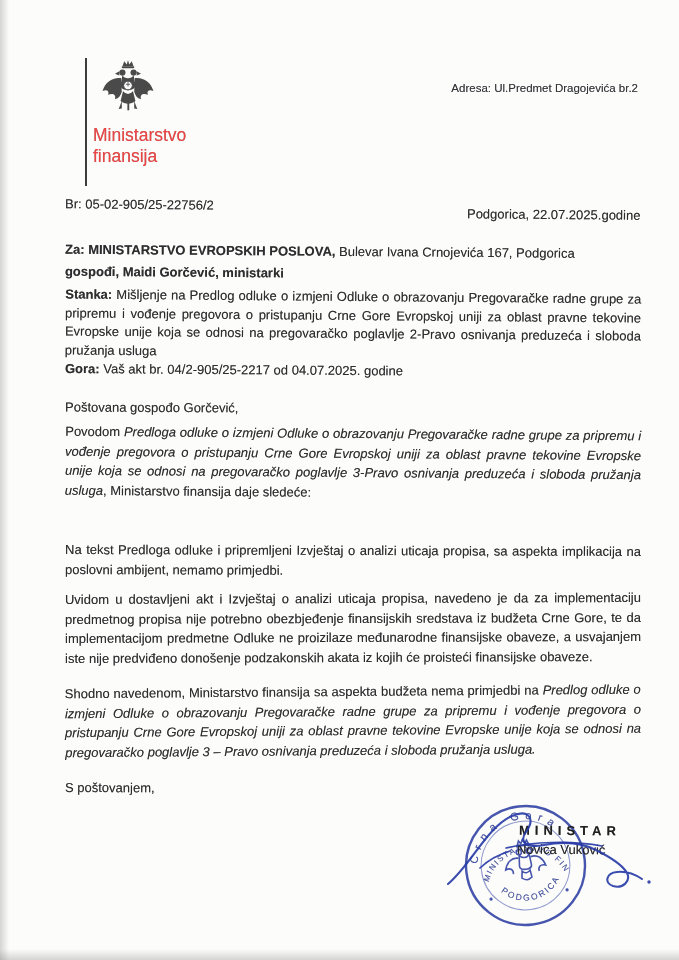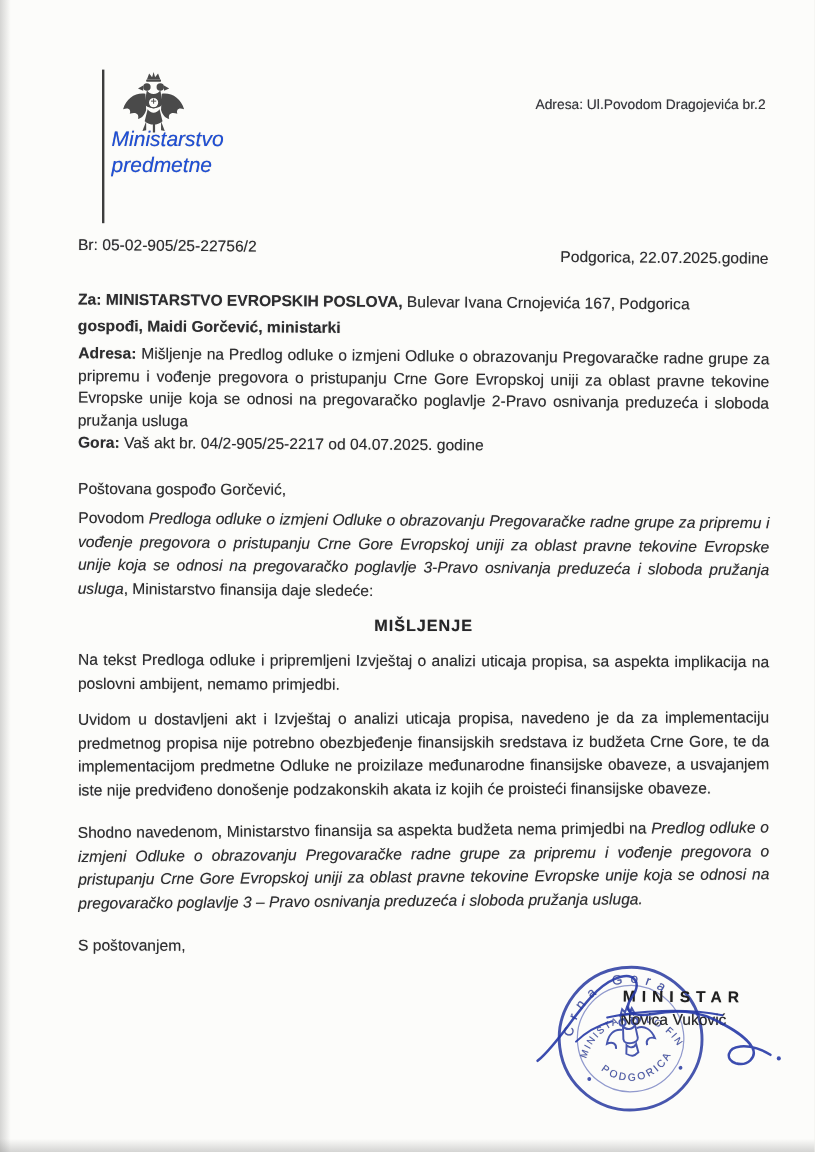--- a/index.html
+++ b/index.html
@@ -11,21 +11,21 @@
     text-shadow:0 0 .6px rgba(45,45,47,.5);
   }
   .edge-left{position:absolute;left:0;top:0;width:9px;height:100%;
     background:linear-gradient(90deg, rgba(110,110,110,.28), rgba(110,110,110,0));pointer-events:none;}
   .edge-bottom{position:absolute;left:0;bottom:0;width:100%;height:11px;
     background:linear-gradient(0deg, rgba(120,120,120,.30), rgba(120,120,120,0));pointer-events:none;}
 
   
   .vrule{position:absolute;left:85px;top:58px;width:2px;height:128px;background:#3d3d3d;}
   .emblem{position:absolute;left:97px;top:56px;width:62px;height:64px;}
-  .ministry{position:absolute;left:93px;top:106px;font-size:17.5px;line-height:21px;color:#1d4ed8;font-style:italic;}
+  .ministry{position:absolute;left:93px;top:125px;font-size:17.5px;line-height:21px;color:#ef4444;}
   .addr{position:absolute;right:41px;top:80px;text-align:right;font-size:11.5px;line-height:17.5px;color:#35363c;}
 
   
   .blk{position:absolute;left:65px;width:576px;font-size:13px;line-height:19.5px;margin:0;}
   .just{text-align:justify;}
   .b{font-weight:bold;}
   .i{font-style:italic;}
 
   .br-line{top:197px;transform:rotate(.55deg);}
   .date{position:absolute;top:207px;right:39px;font-size:13px;transform:rotate(.5deg);}
@@ -74,41 +74,40 @@
       <path d="M40,71 L35,84 L40,83 Z"></path>
       <path d="M49,73 L49,86 L52,86 L52,73 Z"></path>
       <path d="M60,71 L65,84 L60,83 Z"></path>
       <circle cx="50" cy="46" r="7" fill="#fbfbfa" stroke="#4a4a4a" stroke-width="1.6"></circle>
       <path d="M46.5,44 h7 M50,40.5 v7" stroke="#4a4a4a" stroke-width="1.3" fill="none"></path>
     </g>
   </svg>
 
   <div class="ministry">
     <div>Ministarstvo</div>
-    <div>predmetne</div>
+    <div>finansija</div>
   </div>
 
   <div class="addr">
-    <div>Adresa: Ul.Povodom Dragojevića br.2</div>
+    <div>Adresa: Ul.Predmet Dragojevića br.2</div>
   </div>
 
   <p class="blk br-line">Br: 05-02-905/25-22756/2</p>
   <div class="date">Podgorica, 22.07.2025.godine</div>
 
   <p class="blk za"><span class="b">Za: MINISTARSTVO EVROPSKIH POSLOVA,</span><span> Bulevar Ivana Crnojevića 167, Podgorica</span><br><span class="b">gospođi, Maidi Gorčević, ministarki</span></p>
 
-  <p class="blk predmet just"><span class="b">Adresa:</span><span> Mišljenje na Predlog odluke o izmjeni Odluke o obrazovanju Pregovaračke radne grupe za pripremu i vođenje pregovora o pristupanju Crne Gore Evropskoj uniji za oblast pravne tekovine Evropske unije koja se odnosi na pregovaračko poglavlje 2-Pravo osnivanja preduzeća i sloboda pružanja usluga</span></p>
+  <p class="blk predmet just"><span class="b">Stanka:</span><span> Mišljenje na Predlog odluke o izmjeni Odluke o obrazovanju Pregovaračke radne grupe za pripremu i vođenje pregovora o pristupanju Crne Gore Evropskoj uniji za oblast pravne tekovine Evropske unije koja se odnosi na pregovaračko poglavlje 2-Pravo osnivanja preduzeća i sloboda pružanja usluga</span></p>
 
   <p class="blk veza"><span class="b">Gora:</span><span> Vaš akt br. 04/2-905/25-2217 od 04.07.2025. godine</span></p>
 
   <p class="blk salut">Poštovana gospođo Gorčević,</p>
 
   <p class="blk p1 just"><span>Povodom </span><span class="i">Predloga odluke o izmjeni Odluke o obrazovanju Pregovaračke radne grupe za pripremu i vođenje pregovora o pristupanju Crne Gore Evropskoj uniji za oblast pravne tekovine Evropske unije koja se odnosi na pregovaračko poglavlje 3-Pravo osnivanja preduzeća i sloboda pružanja usluga</span><span>, Ministarstvo finansija daje sledeće:</span></p>
 
-  <h2 class="heading">MIŠLJENJE</h2>
 
   <p class="blk p2 just">Na tekst Predloga odluke i pripremljeni Izvještaj o analizi uticaja propisa, sa aspekta implikacija na poslovni ambijent, nemamo primjedbi.</p>
 
   <p class="blk p3 just">Uvidom u dostavljeni akt i Izvještaj o analizi uticaja propisa, navedeno je da za implementaciju predmetnog propisa nije potrebno obezbjeđenje finansijskih sredstava iz budžeta Crne Gore, te da implementacijom predmetne Odluke ne proizilaze međunarodne finansijske obaveze, a usvajanjem iste nije predviđeno donošenje podzakonskih akata iz kojih će proisteći finansijske obaveze.</p>
 
   <p class="blk p4 just"><span>Shodno navedenom, Ministarstvo finansija sa aspekta budžeta nema primjedbi na </span><span class="i">Predlog odluke o izmjeni Odluke o obrazovanju Pregovaračke radne grupe za pripremu i vođenje pregovora o pristupanju Crne Gore Evropskoj uniji za oblast pravne tekovine Evropske unije koja se odnosi na pregovaračko poglavlje 3 – Pravo osnivanja preduzeća i sloboda pružanja usluga.</span></p>
 
   <p class="blk closing">S poštovanjem,</p>
 
   <svg class="stamp" viewBox="0 0 128 128" aria-hidden="true">

